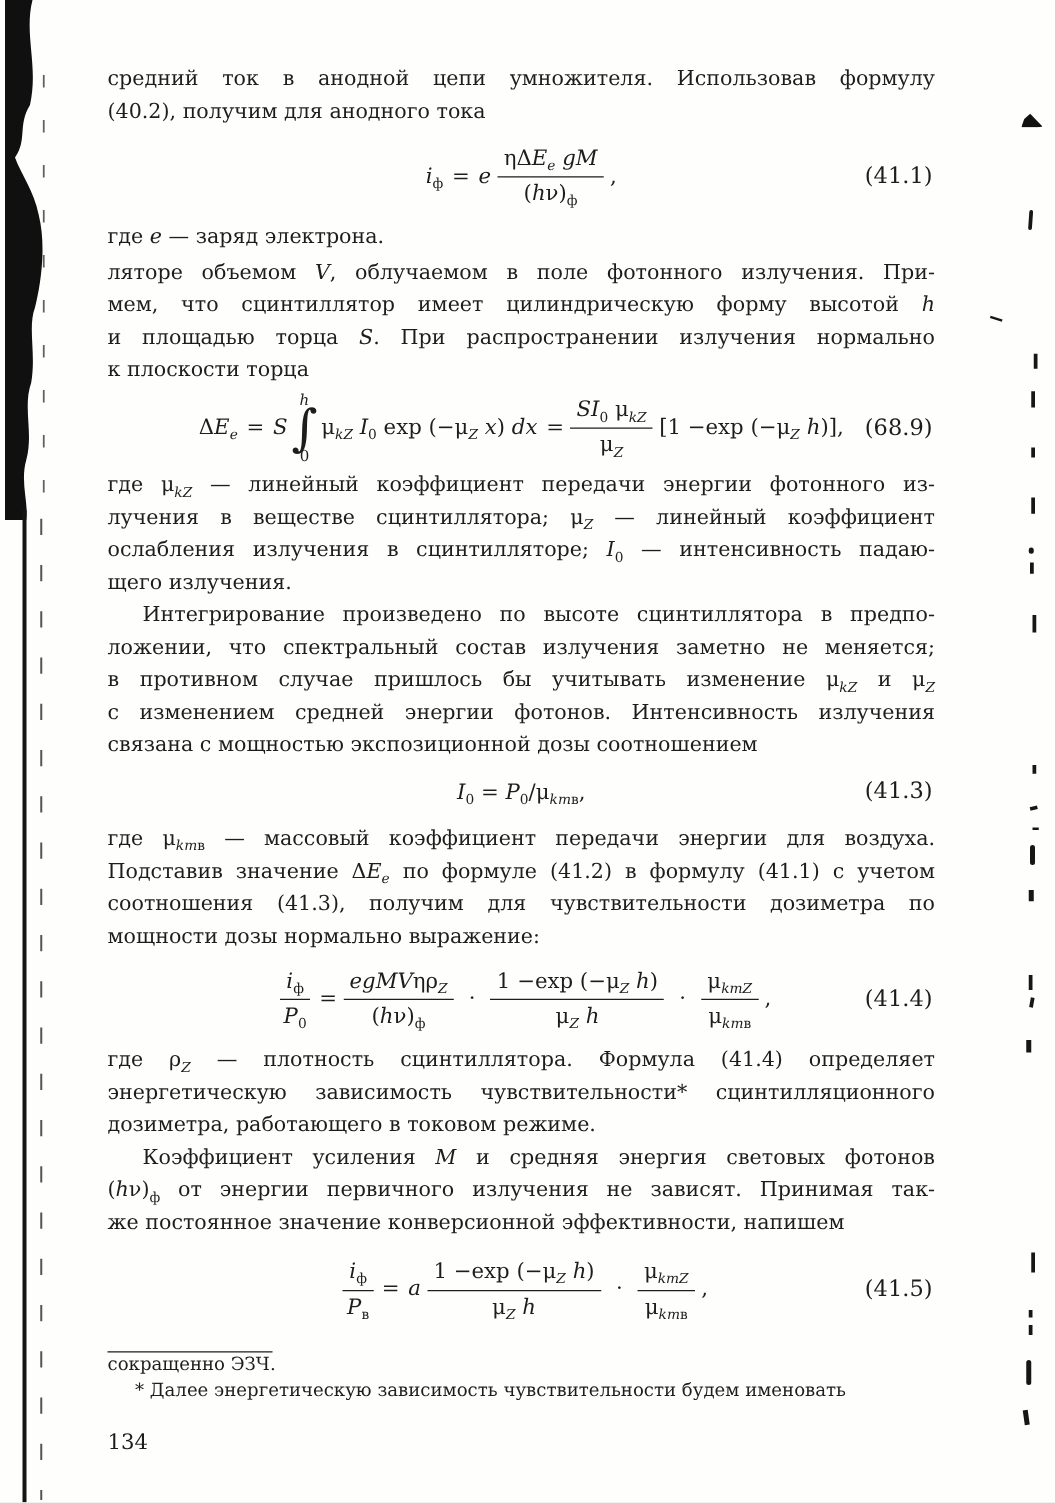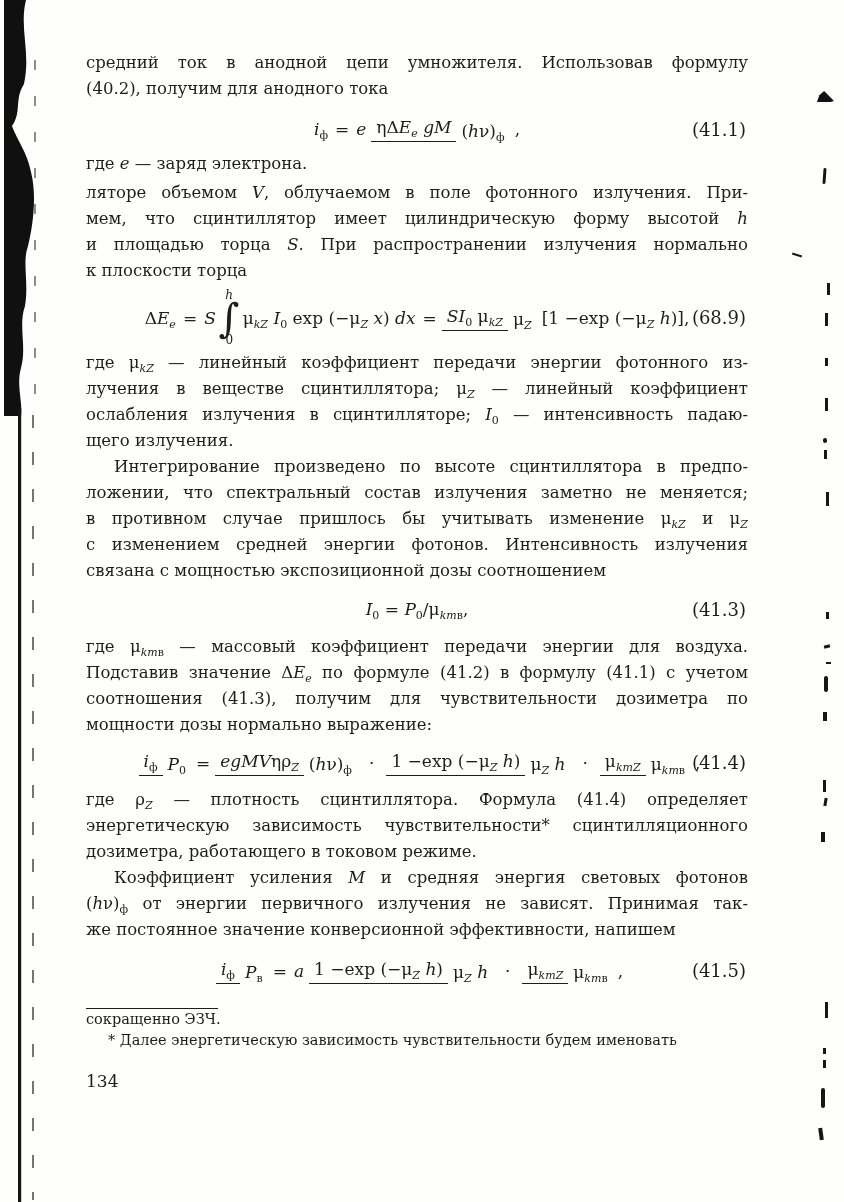--- a/index.html
+++ b/index.html
@@ -13,21 +13,21 @@
   .line{font-size:16.5px;line-height:26px;white-space:normal;}
   .j{text-align:justify;text-align-last:justify;}
   .e{text-align:left;text-align-last:left;}
   .ind{text-indent:28px;}
   i{font-style:italic;}
   sub{font-size:11px;line-height:0;}
   
   .eq{position:relative;display:flex;align-items:center;justify-content:center;
       font-size:17px;line-height:1.25;}
   .eq .tag{position:absolute;right:2px;top:50%;transform:translateY(-50%);font-size:18px;}
-  .fr{display:inline-flex;flex-direction:row;align-items:center;text-align:left;
+  .fr{display:inline-flex;flex-direction:column;align-items:center;text-align:left;
       vertical-align:middle;margin:0 5px;}
   .fr .n{padding:0 5px 3px;border-bottom:1.4px solid #1d1d1d;}
   .fr .d{padding:3px 5px 0;}
   .gap{display:inline-block;width:7px;}
   .dot{margin:0 7px;}
   .intg{display:inline-flex;flex-direction:column;align-items:center;margin:0 3px;vertical-align:middle;}
   .intg .lim{font-size:12px;line-height:11px;}
   .intg .sgn{font-size:40px;line-height:34px;font-weight:400;}
   
   .fdiv{width:132px;border-top:1.6px solid #1d1d1d;margin-top:24px;}

